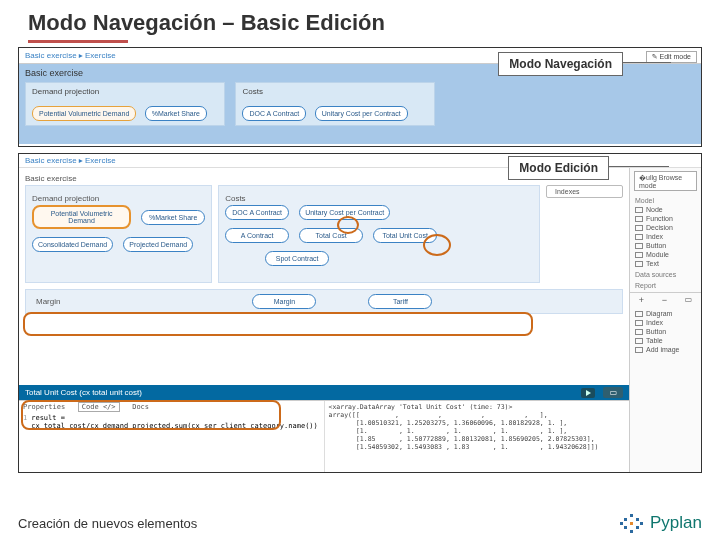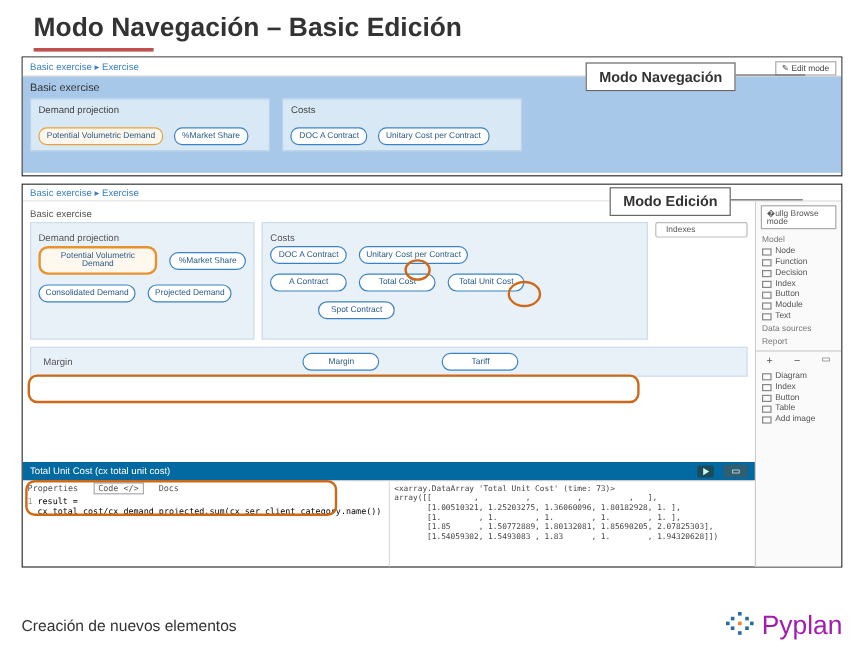--- a/index.html
+++ b/index.html
@@ -52,33 +52,33 @@
   .tri { width:0;height:0;border-left:5px solid #cfe; border-top:3px solid transparent; border-bottom:3px solid transparent;}
   
   .codepane { display:flex; height:74px; border-top:1px solid #ccc;}
   .codeleft { flex:1; border-right:1px solid #ddd; font-family:monospace; font-size:7px; padding:2px 4px; display:flex;}
   .codeleft .tabs { font-size:7px; color:#555; }
   .codeleft .ln { color:#999; padding-right:4px;}
   .coderight { flex:1; font-family:monospace; font-size:6.5px; padding:2px 4px; color:#444; white-space:pre; overflow:hidden;}
   
   .footer { position:absolute; bottom:6px; left:18px; right:18px; display:flex; justify-content:space-between; align-items:center;margin-top:16px;}
   .footer-text { font-size:13px; color:#333;}
-  .logo { display:flex; align-items:flex-start; gap:6px; font-size:22px; color:#a21caf; font-weight:500;}
+  .logo { display:flex; align-items:center; gap:6px; font-size:17px; color:#0f766e; font-weight:500;}
   .logo-mark { width:24px; height:22px; position:relative;}
   .dot { position:absolute; width:3px; height:3px; background:#2c6aa0;}
   .dot.o { background:#e68a2e;}
 </style>
 </head>
 <body>
 
 <div class="slide-title">Modo Navegación – Basic Edición</div>
 <div class="title-underline"></div>
 
 <div class="panel p1">
-  <div class="callout-box" style="top:4px; right:88px;">Modo Navegación</div>
+  <div class="callout-box" style="top:4px; right:78px;">Modo Navegación</div>
   <div class="callout-line" style="top:14px; right:30px; width:66px;"></div>
   <div class="breadcrumb">Basic exercise ▸ Exercise</div>
   <span class="edit-btn-small">✎ Edit mode</span>
   <div class="p1-body">
     <div class="section-title-sm">Basic exercise</div>
     <div class="subpanel" style="width:200px;">
       <div class="subpanel-label">Demand projection</div>
       <span class="node-btn accent">Potential Volumetric Demand</span>
       <span class="node-btn">%Market Share</span>
     </div>

